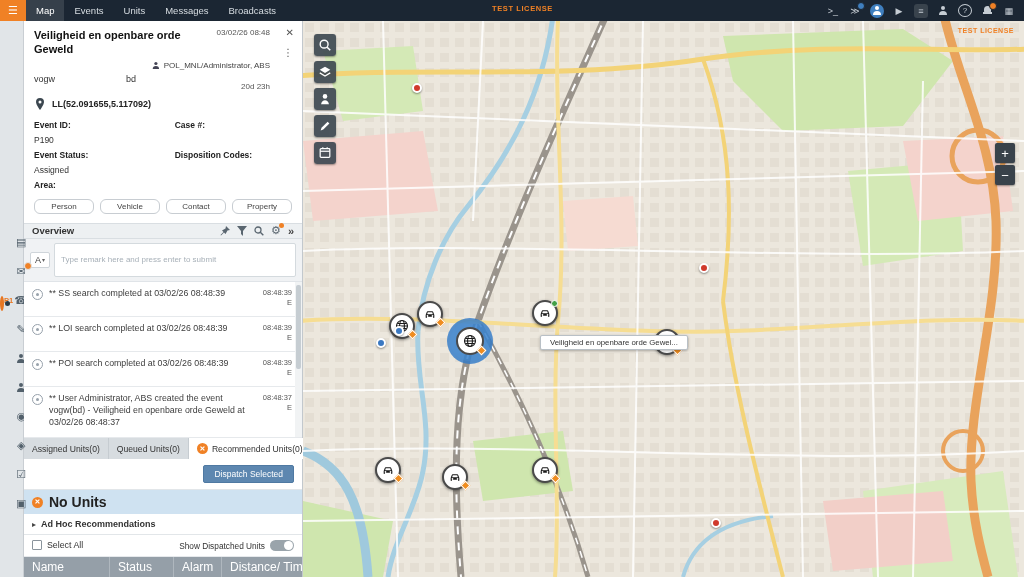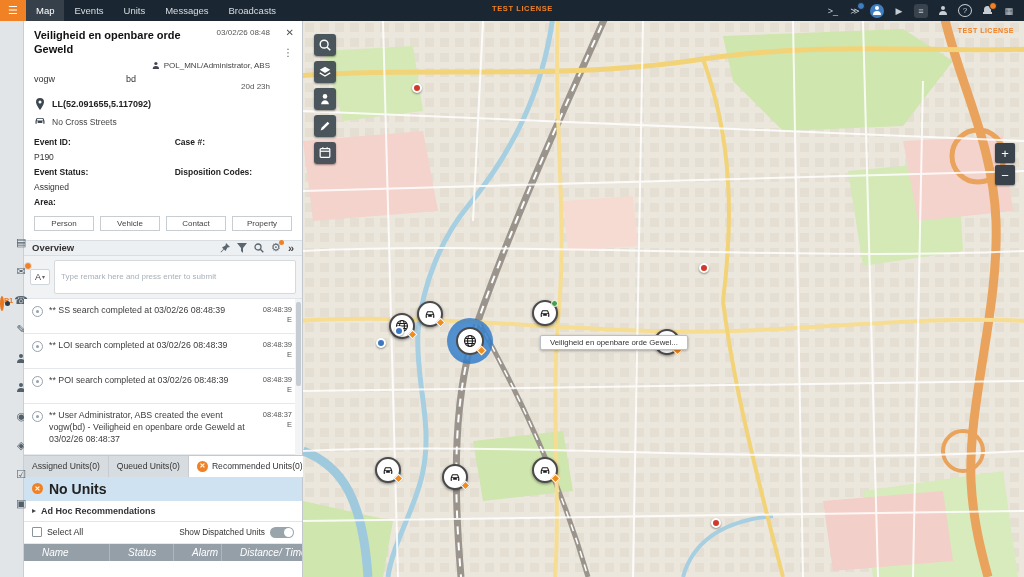--- a/index.html
+++ b/index.html
@@ -54,21 +54,21 @@
   .evt-mod{font-size:9px;color:#333;margin-left:58px;}
   .evt-age{margin-left:auto;padding-right:22px;font-size:8px;color:#555;margin-top:8px;}
   .loc-row{display:flex;align-items:center;gap:6px;margin-top:7px;}
   .loc-row .txt-bold{font-weight:bold;font-size:9px;color:#222;}
   .loc-row .txt{font-size:8.5px;color:#444;}
   .loc-ico{width:12px;display:flex;justify-content:center;color:#3c4750;}
   .fields{display:grid;grid-template-columns:1.2fr 1fr;row-gap:1px;margin-top:8px;}
   .flabel{font-weight:bold;font-size:8.5px;color:#222;padding:2px 0;}
   .fvalue{font-size:8.5px;color:#333;padding:2px 0;min-height:13px;}
   .ent-btns{display:flex;gap:6px;margin:7px 0 7px 0;}
-  .ent-btns button{flex:1;height:15px;background:#fff;border:1px solid #c8cdd2;border-radius:0;font-size:8px;color:#444;font-family:inherit;cursor:pointer;}
+  .ent-btns button{flex:1;height:15px;background:#fff;border:1px solid #c8cdd2;border-radius:6px;font-size:8px;color:#444;font-family:inherit;cursor:pointer;}
 
   .ovw-bar{height:16px;background:#edf0f2;border-top:1px solid #d9dee2;border-bottom:1px solid #d9dee2;display:flex;align-items:center;padding:0 8px;}
   .ovw-title{font-size:9.5px;font-weight:bold;color:#333;}
   .ovw-icons{margin-left:auto;display:flex;align-items:center;gap:7px;color:#5a6670;}
   .ovw-icons svg{display:block;}
   .ovw-gear{font-size:11px;color:#5a6670;position:relative;cursor:pointer;}
   .ovw-gear::after{content:"";position:absolute;top:-1px;right:-3px;width:5px;height:5px;background:#f08125;border-radius:50%;}
   .ovw-chev{font-size:11px;font-weight:bold;color:#444;cursor:pointer;}
 
   .remark-bar{display:flex;align-items:center;gap:4px;background:#f0f2f4;padding:4px 6px;border-bottom:1px solid #e0e4e8;}
@@ -98,21 +98,21 @@
   .adhoc-arrow{font-size:8px;color:#444;}
   .adhoc-lbl{font-size:9px;font-weight:600;color:#333;}
   .selall-row{padding:5px 8px;display:flex;align-items:flex-start;border-bottom:1px solid #e6e9ec;}
   .cb{width:10px;height:10px;border:1px solid #8a949c;border-radius:1px;background:#fff;margin-right:5px;cursor:pointer;}
   .selall-lbl{font-size:8.8px;color:#333;}
   .showdisp{margin-left:auto;display:flex;align-items:center;gap:5px;}
   .showdisp .lbl{font-size:8.3px;color:#333;}
   .toggle{width:24px;height:11px;border-radius:6px;background:#9aa4ab;position:relative;cursor:pointer;}
   .toggle::after{content:"";position:absolute;right:1px;top:1px;width:9px;height:9px;border-radius:50%;background:#fff;}
   .theader{display:flex;background:#959fa8;}
-  .th{font-size:10px;color:#fff;padding:3px 18px;border-right:1px solid rgba(255,255,255,.25);white-space:nowrap;overflow:hidden;font-style:italic;}
+  .th{font-size:12px;color:#fff;padding:3px 8px;border-right:1px solid rgba(255,255,255,.25);white-space:nowrap;overflow:hidden;}
   .th:nth-child(1){width:86px;}
   .th:nth-child(2){width:64px;}
   .th:nth-child(3){width:48px;}
   .th:nth-child(4){flex:1;border-right:none;}
   .panel-empty{flex:1;background:#fff;}
 
   
   .map{position:relative;flex:1;overflow:hidden;background:#ece7dd;}
   .map svg.basemap{position:absolute;inset:0;display:block;}
   .map-controls{position:absolute;left:11px;top:13px;display:flex;flex-direction:column;gap:5px;}
@@ -206,28 +206,20 @@
           <span class="evt-age">20d 23h</span>
         </div>
         <div class="loc-row">
           <span class="loc-ico">
             <svg width="10" height="12" viewBox="0 0 10 12">
                 <path d="M5 0a4 4 0 0 0-4 4c0 2.7 4 8 4 8s4-5.3 4-8a4 4 0 0 0-4-4zm0 5.5A1.5 1.5 0 1 1 5 2.5a1.5 1.5 0 0 1 0 3z" fill="#3c4750"></path>
               </svg>
           </span>
           <span class="txt-bold">LL(52.091655,5.117092)</span>
         </div>
-        <div class="loc-row">
-          <span class="loc-ico">
-            <svg width="12" height="9" viewBox="0 0 12 9">
-                <path d="M1.5 4 2.4 1.6c.1-.4.5-.6.9-.6h5.4c.4 0 .8.2.9.6L10.5 4v2.8h-1.2v-.8H2.7v.8H1.5V4zm1.3-.6h6.4l-.6-1.7H3.4l-.6 1.7zM3.2 5.9a.8.8 0 1 0 0-1.6.8.8 0 0 0 0 1.6zm5.6 0a.8.8 0 1 0 0-1.6.8.8 0 0 0 0 1.6z" fill="#3c4750"></path>
-              </svg>
-          </span>
-          <span class="txt">No Cross Streets</span>
-        </div>
         <div class="fields">
           <div class="flabel">Event ID:</div>
           <div class="flabel">Case #:</div>
           <div class="fvalue">P190</div>
           <div class="fvalue"></div>
           <div class="flabel">Event Status:</div>
           <div class="flabel">Disposition Codes:</div>
           <div class="fvalue">Assigned</div>
           <div class="fvalue"></div>
           <div class="flabel">Area:</div>
@@ -313,20 +305,23 @@
 
       <div class="unit-tabs">
         <span class="utab">Assigned Units(0)</span>
         <span class="utab">Queued Units(0)</span>
         <span class="utab active">
           <span class="no-ico">✕</span>
           <span>Recommended Units(0)</span>
         </span>
       </div>
 
+      <div class="dispatch-row">
+        <button class="dispatch-btn">Dispatch Selected</button>
+      </div>
 
       <div class="nounits-bar">
         <span class="no-ico">✕</span>
         <span class="lbl">No Units</span>
       </div>
 
       <div class="adhoc-row">
         <span class="adhoc-arrow">▸</span>
         <span class="adhoc-lbl">Ad Hoc Recommendations</span>
       </div>

